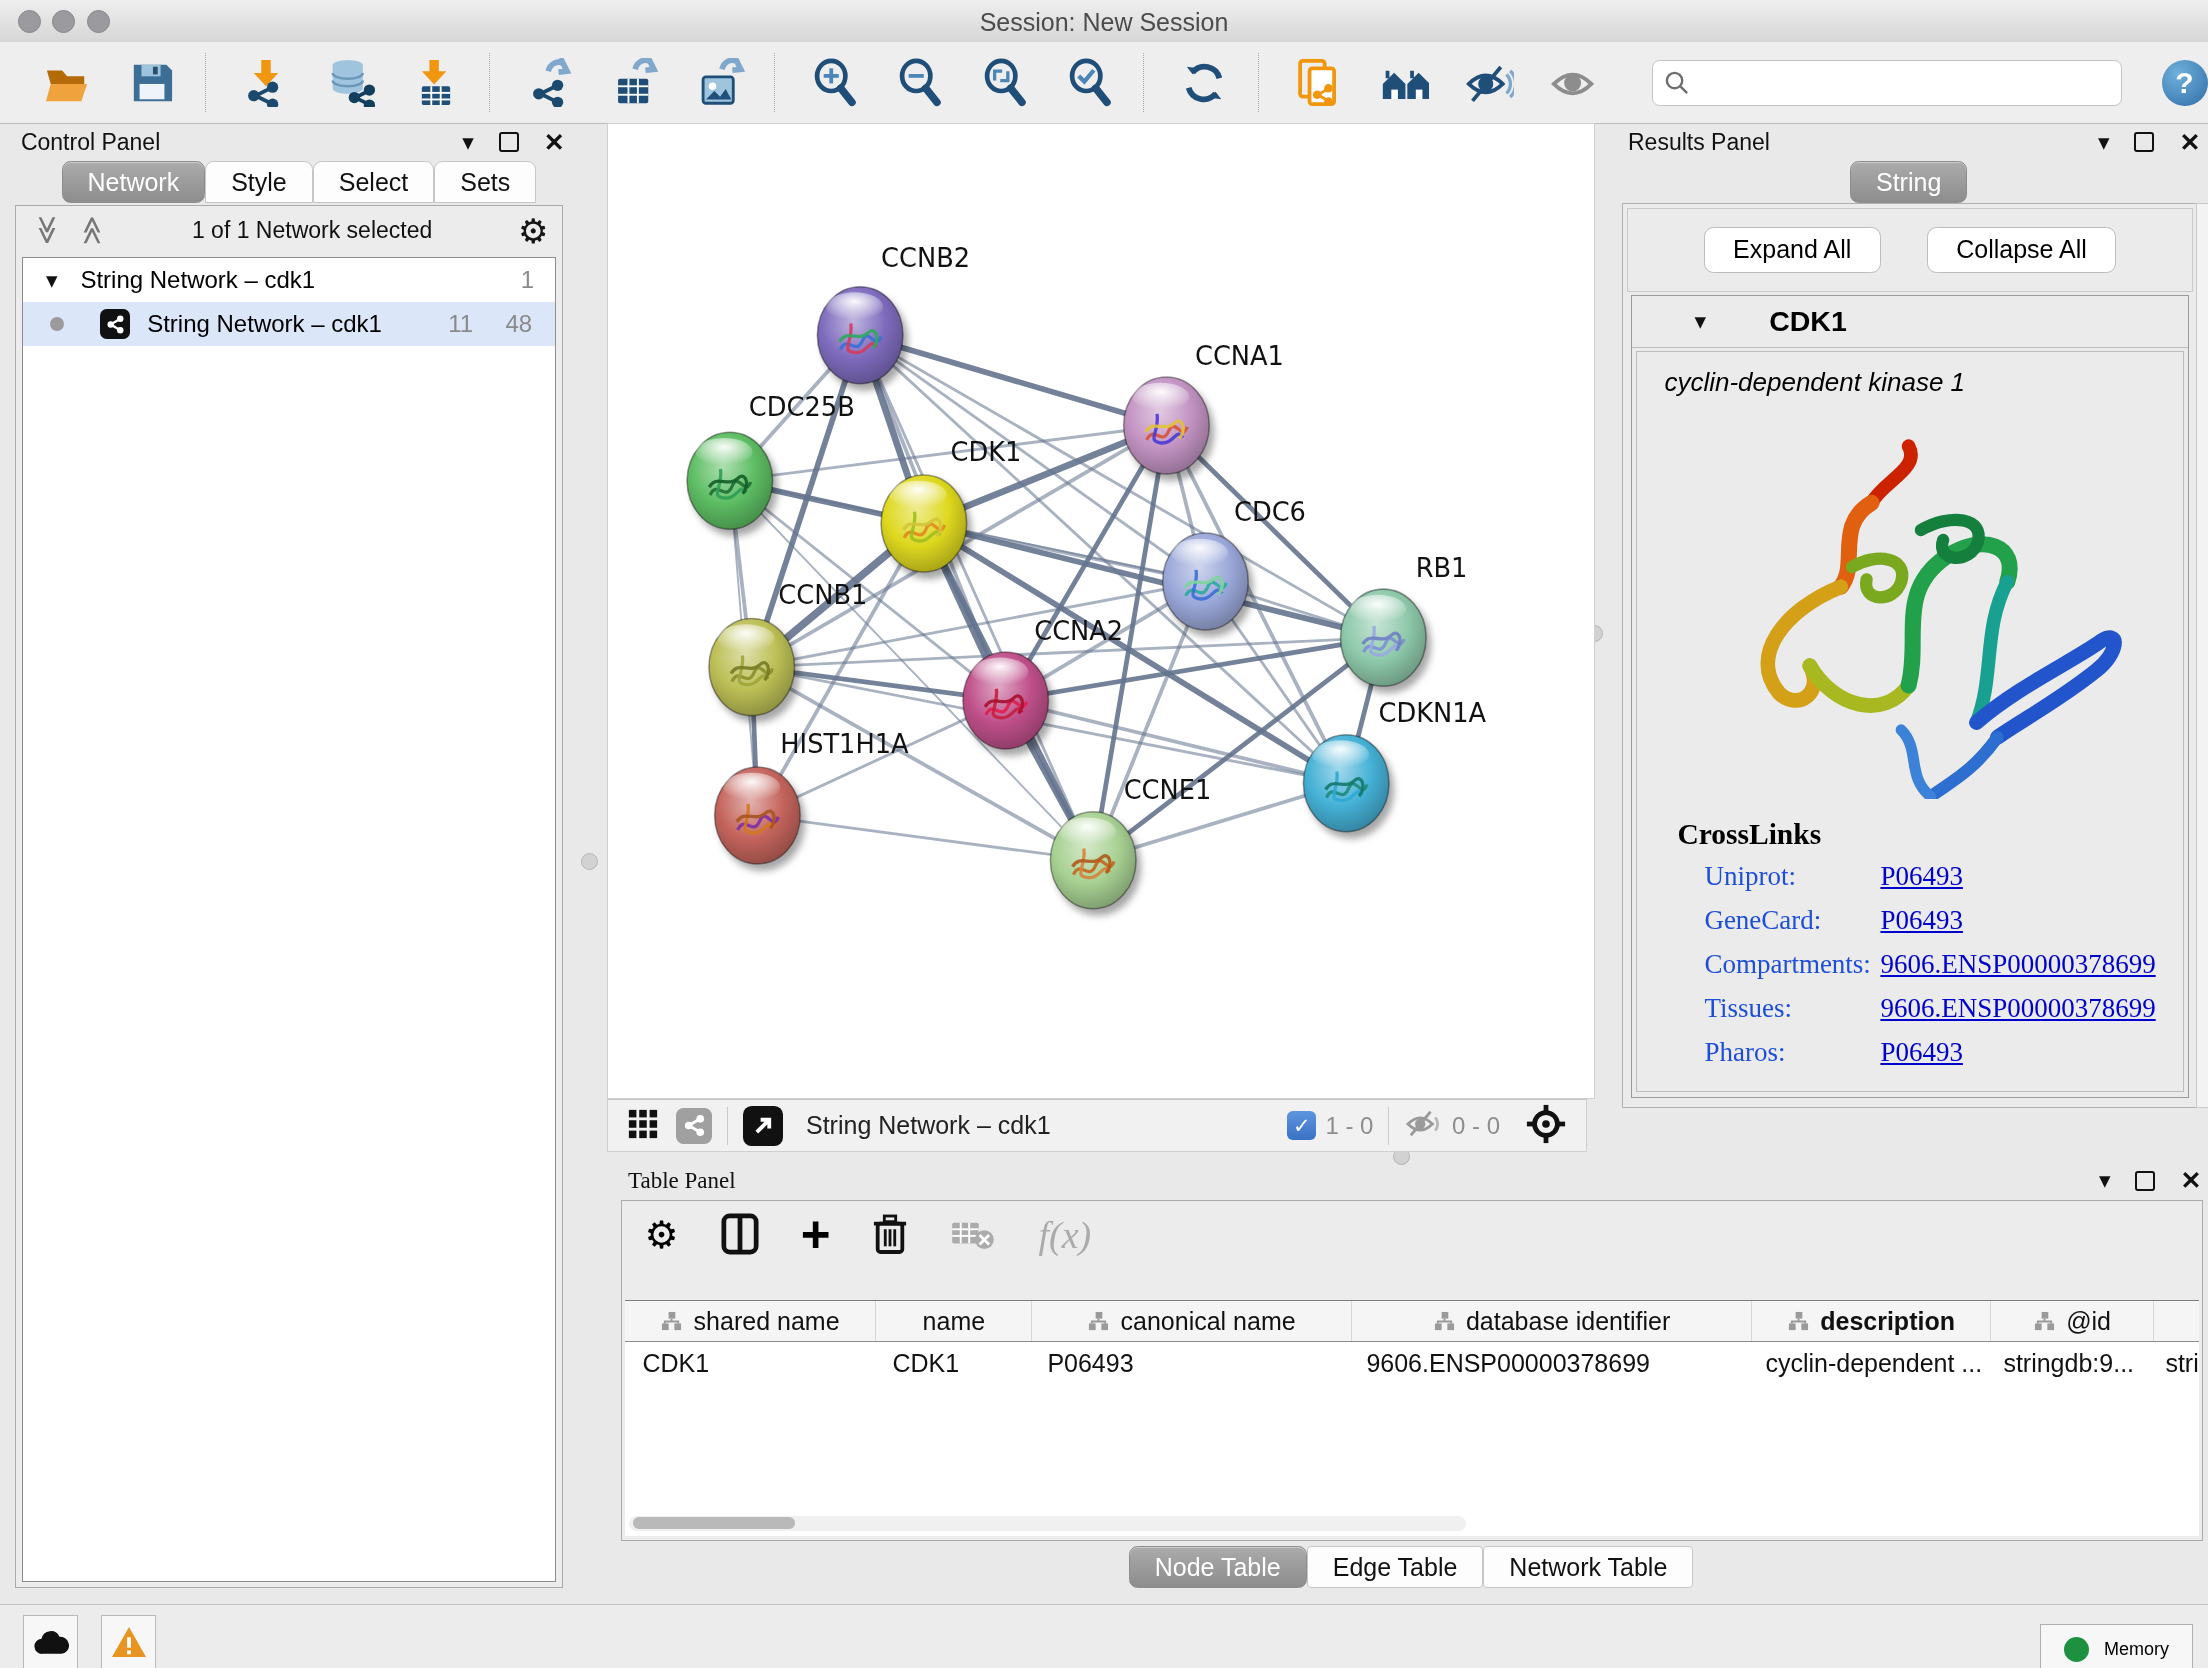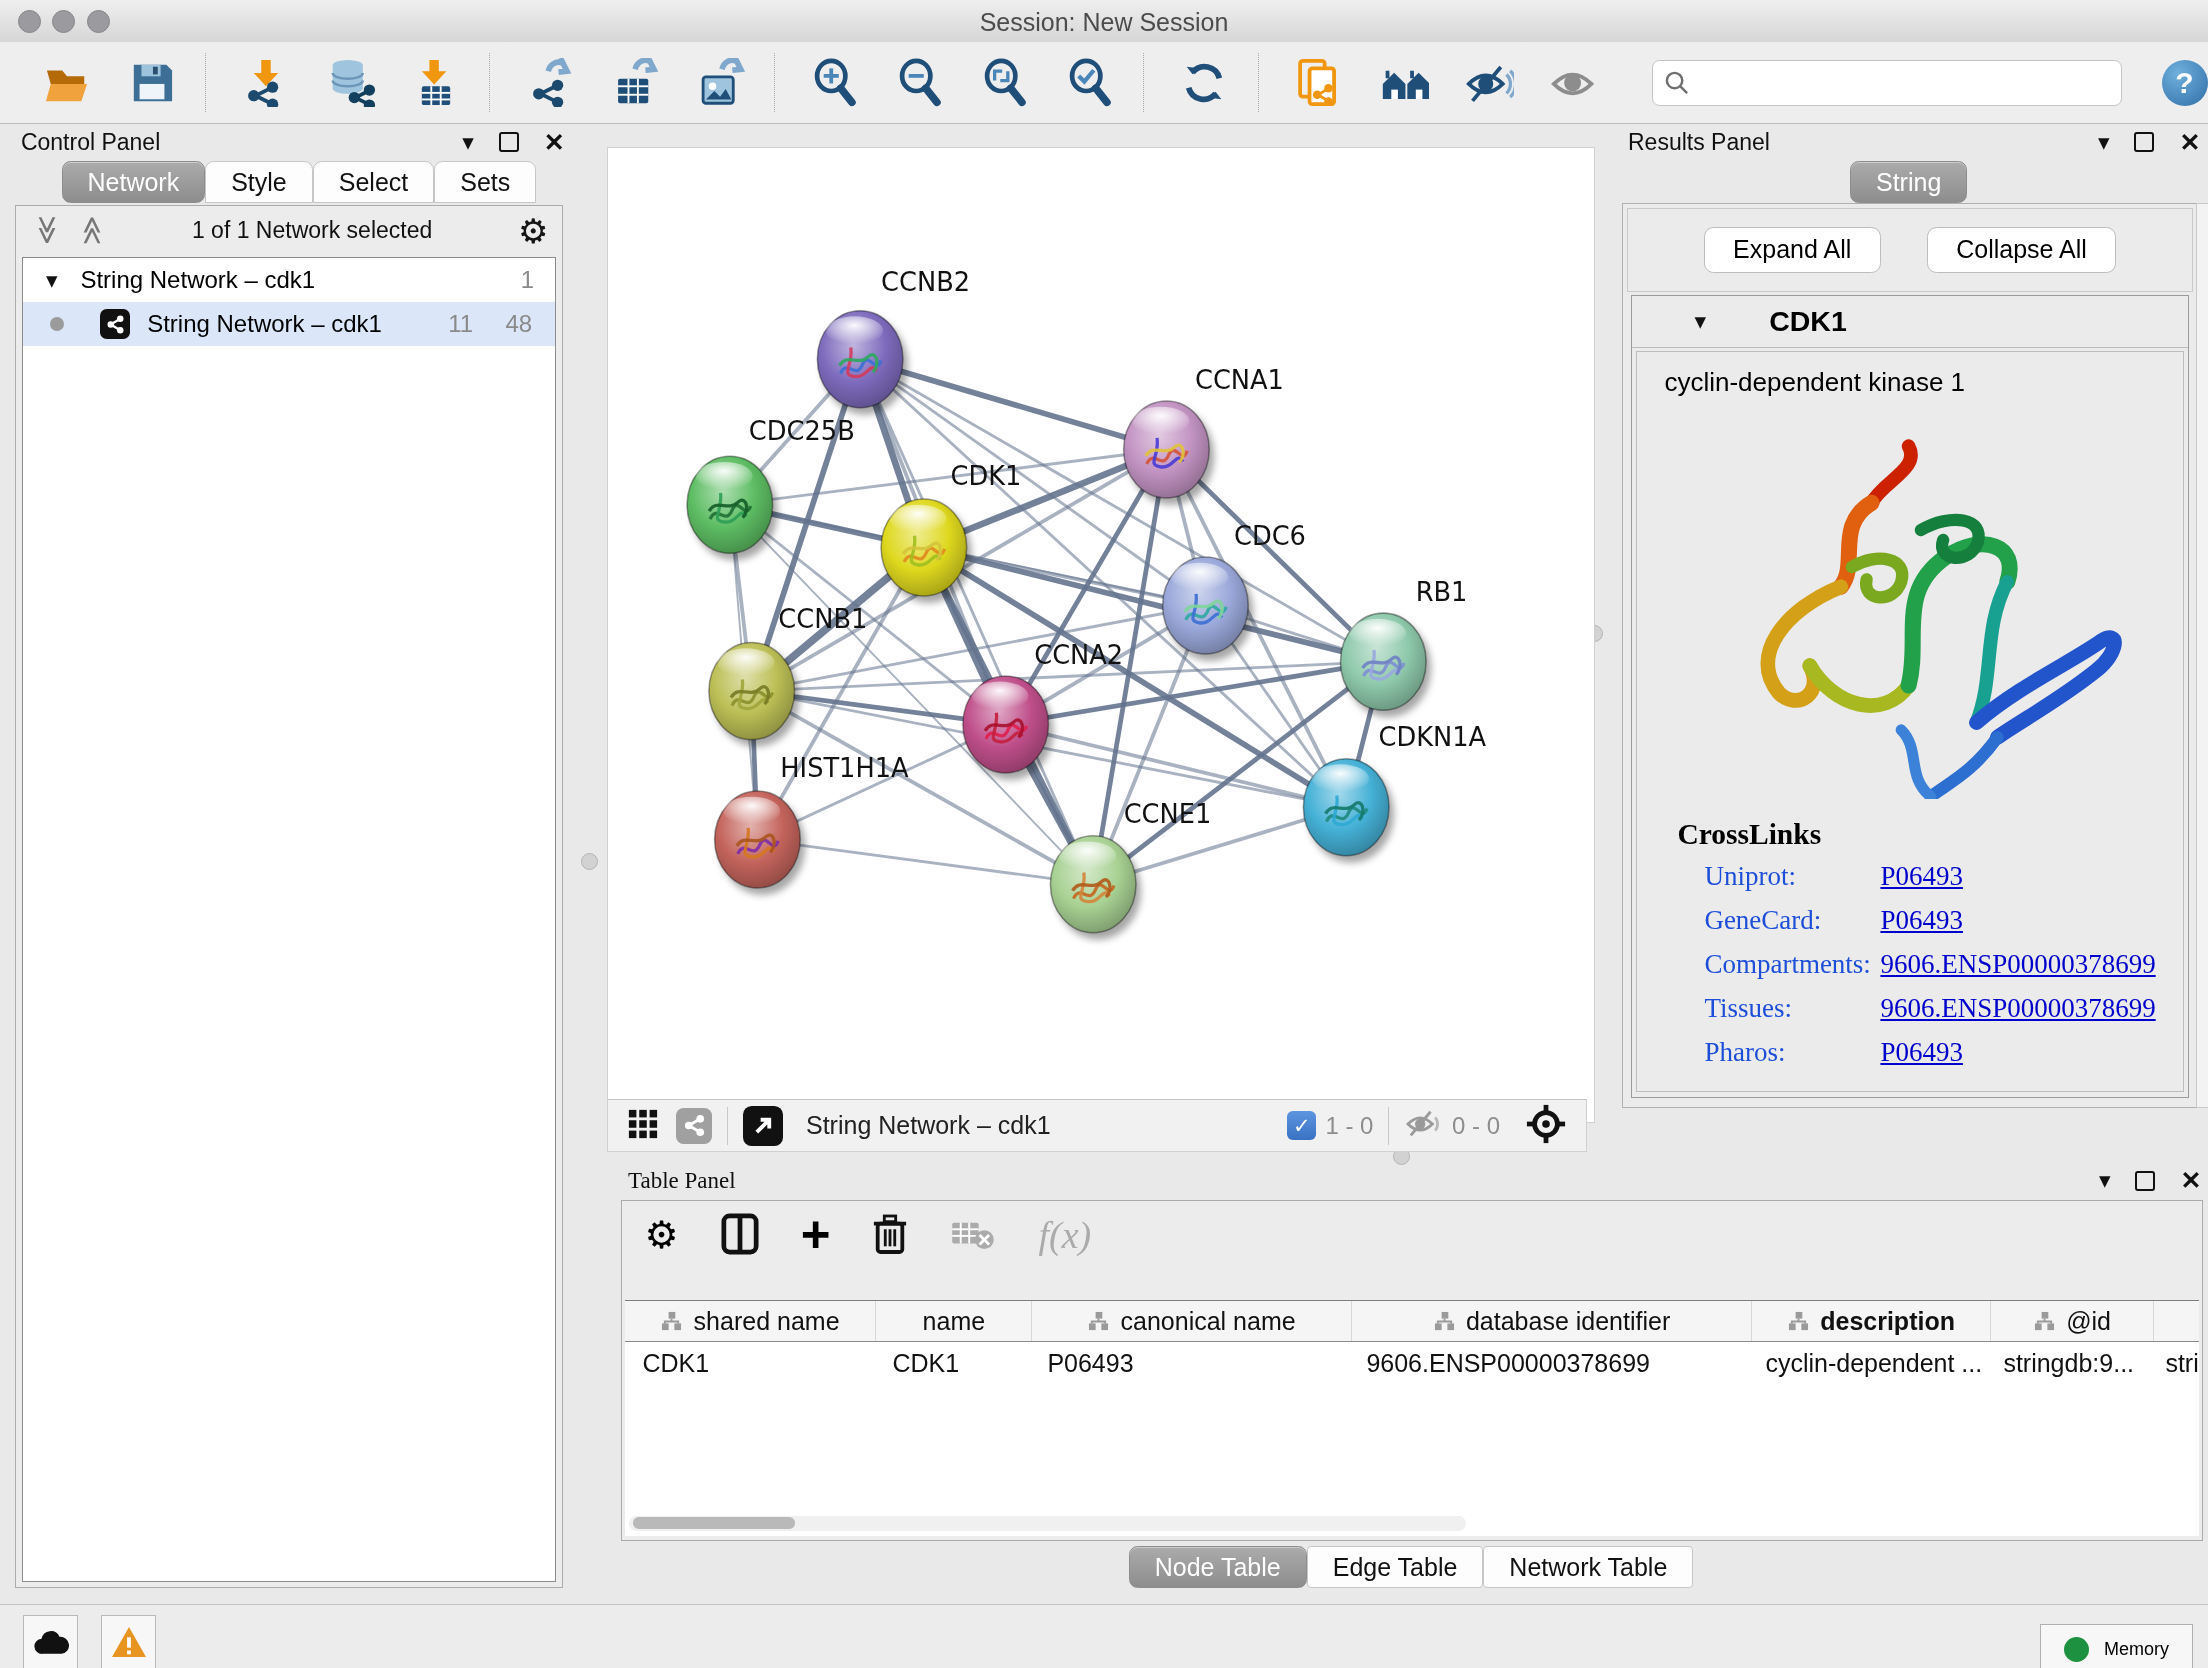--- a/index.html
+++ b/index.html
@@ -41,40 +41,40 @@
   #cp-status{flex:1;text-align:center;font-size:23px;color:#111;}
   #cp-gear{font-size:34px;color:#151515;margin-right:13.3px;}
   #net-tree{position:absolute;left:5.7px;top:51px;right:5.7px;bottom:5.7px;background:#fff;border:1px solid #8c8c8c;}
   .tree-row{position:relative;height:44px;display:flex;align-items:center;font-size:24px;}
   .tree-row .cnt{position:absolute;color:#8a8a8a;}
   #tree-row-child{background:#dbe7f8;}
   .dot{width:14.3px;height:14.3px;border-radius:50%;background:#9b9b9b;margin-left:27px;}
   .share-chip{width:30px;height:30px;border-radius:6.7px;background:#111;display:flex;align-items:center;justify-content:center;margin-left:36px;}
 
   
-  #net-view{left:607px;top:123px;width:988px;height:976px;background:#fff;border:1px solid #d0d0d0;box-sizing:border-box;margin-top:24px;}
+  #net-view{left:607px;top:123px;width:988px;height:976px;background:#fff;border:1px solid #d0d0d0;box-sizing:border-box;}
   #net-toolbar{left:607px;top:1099px;width:980px;height:53px;background:#f1f1f1;border:1px solid #d0d0d0;border-top:1px solid #c4c4c4;box-sizing:border-box;display:flex;align-items:center;}
   .ntb-sep{width:0;height:38px;border-left:1px solid #c9c9c9;margin:0 15px;}
   #nt-title{font-size:25px;color:#222;margin-left:23px;}
   .nt-num{font-size:24px;color:#8d8d8d;margin-left:9.5px;}
   #nt-check{width:28.5px;height:28.5px;border-radius:5.7px;background:linear-gradient(#5d95e0,#3a72c4);color:#fff;font-size:21px;display:flex;align-items:center;justify-content:center;margin-left:auto;}
 
   
   #results-panel{left:1607px;top:123px;width:601px;height:1029px;}
   #rp-head{position:absolute;left:21px;top:5.7px;right:7.6px;display:flex;align-items:center;}
   #rp-tab{position:absolute;left:243px;top:38px;}
   #rp-box{position:absolute;left:15px;top:80px;width:574px;bottom:44px;border:1px solid #b0b0b0;background:#ebebeb;}
   #rp-btnbox{position:absolute;left:3.8px;top:3.8px;right:3.8px;height:82px;border:1px solid #c9c9c9;display:flex;align-items:center;justify-content:center;gap:46px;}
   .rp-btn{height:44px;padding:0 28.5px;background:#fff;border:1px solid #bdbdbd;border-radius:9.5px;font-size:25px;display:flex;align-items:center;}
   #gene-box{position:absolute;left:7.6px;top:91px;right:7.6px;bottom:9.5px;border:1px solid #9a9a9a;}
   #gene-head{height:51px;display:flex;align-items:center;border-bottom:1px solid #bdbdbd;}
   #gene-head .tri{margin-left:63px;}
   #gene-name{font-size:28.5px;font-weight:bold;margin-left:63px;}
   #gene-card{position:absolute;left:4.8px;top:55px;right:4.8px;bottom:4.8px;border:1px solid #bdbdbd;background:#ebebeb;overflow:hidden;}
-  #gene-desc{font-size:26px;margin:15px 0 0 27px;}
+  #gene-desc{font-size:26px;margin:15px 0 0 27px;font-style:italic;}
   #ribbon{position:absolute;left:28.5px;top:67px;}
   .serif{font-family:"Liberation Serif",serif;}
   #xl-title{position:absolute;left:40px;top:466px;font-size:29.5px;font-weight:bold;}
   #xl-rows{position:absolute;left:67px;top:509px;right:9.5px;}
   .xl-row{height:44px;display:flex;font-size:27px;}
   .xl-label{width:176px;color:#1d4ed8;}
   .xl-link{color:#0000cc;text-decoration:underline;}
   #rp-scroll{position:absolute;right:-11.4px;top:80px;width:21px;bottom:44px;background:#f3f3f3;border:1px solid #c9c9c9;}
 
   

